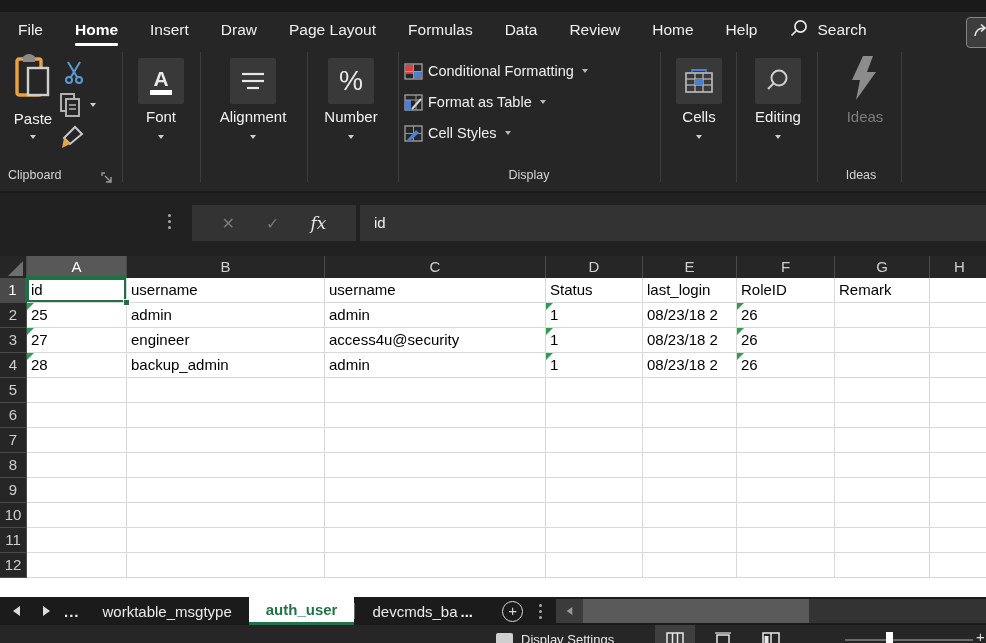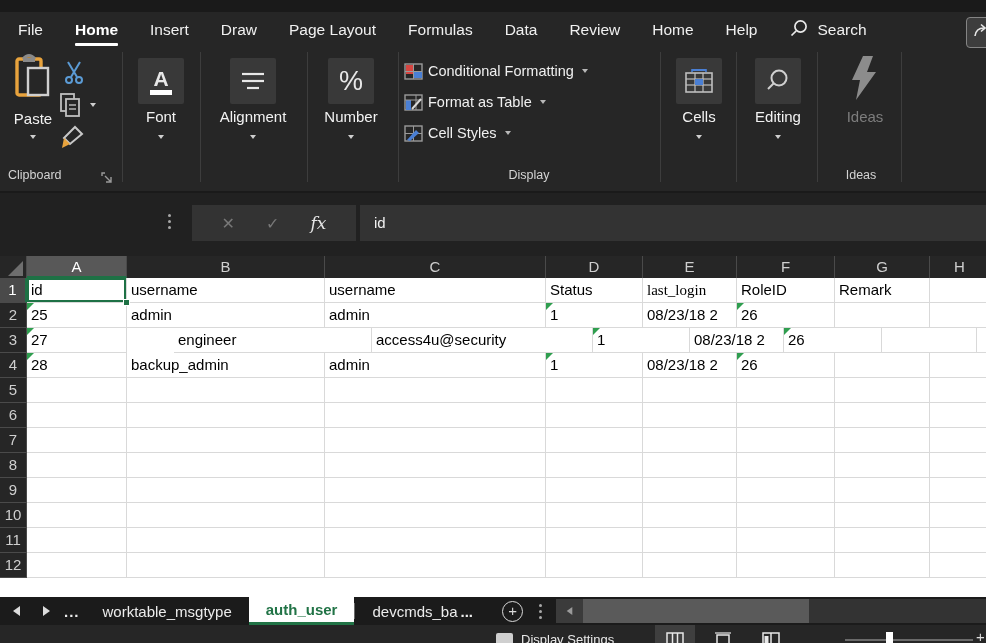--- a/index.html
+++ b/index.html
@@ -312,40 +312,40 @@
         <div class="col-hdr" style="width: 95px;">G</div>
         <div class="col-hdr" style="width: 60px;">H</div>
       </div>
     <div>
         <div class="grid-row">
           <div class="row-hdr sel">1</div>
           <div class="cell selected" style="width: 100px;"><span>id</span><span class="fill-handle"></span></div>
           <div class="cell" style="width: 198px;"><span>username</span></div>
           <div class="cell" style="width: 221px;"><span>username</span></div>
           <div class="cell" style="width: 97px;"><span>Status</span></div>
-          <div class="cell" style="width: 94px; font-family: Liberation Serif, serif;"><span>last_login</span></div>
+          <div class="cell" style="width: 94px;"><span>last_login</span></div>
           <div class="cell" style="width: 98px;"><span>RoleID</span></div>
           <div class="cell" style="width: 95px;"><span>Remark</span></div>
           <div class="cell" style="width: 60px;"></div>
         </div>
         <div class="grid-row">
           <div class="row-hdr">2</div>
           <div class="cell" style="width: 100px;"><span>25</span><span class="err-tri"></span></div>
           <div class="cell" style="width: 198px;"><span>admin</span></div>
           <div class="cell" style="width: 221px;"><span>admin</span></div>
           <div class="cell" style="width: 97px;"><span>1</span><span class="err-tri"></span></div>
           <div class="cell" style="width: 94px;"><span>08/23/18 2</span></div>
           <div class="cell" style="width: 98px;"><span>26</span><span class="err-tri"></span></div>
           <div class="cell" style="width: 95px;"></div>
           <div class="cell" style="width: 60px;"></div>
         </div>
         <div class="grid-row">
           <div class="row-hdr">3</div>
           <div class="cell" style="width: 100px;"><span>27</span><span class="err-tri"></span></div>
-          <div class="cell" style="width: 198px; margin-left: 47px;"><span>engineer</span></div>
+          <div class="cell" style="width: 198px;"><span>engineer</span></div>
           <div class="cell" style="width: 221px;"><span>access4u@security</span></div>
           <div class="cell" style="width: 97px;"><span>1</span><span class="err-tri"></span></div>
           <div class="cell" style="width: 94px;"><span>08/23/18 2</span></div>
           <div class="cell" style="width: 98px;"><span>26</span><span class="err-tri"></span></div>
           <div class="cell" style="width: 95px;"></div>
           <div class="cell" style="width: 60px;"></div>
         </div>
         <div class="grid-row">
           <div class="row-hdr">4</div>
           <div class="cell" style="width: 100px;"><span>28</span><span class="err-tri"></span></div>

